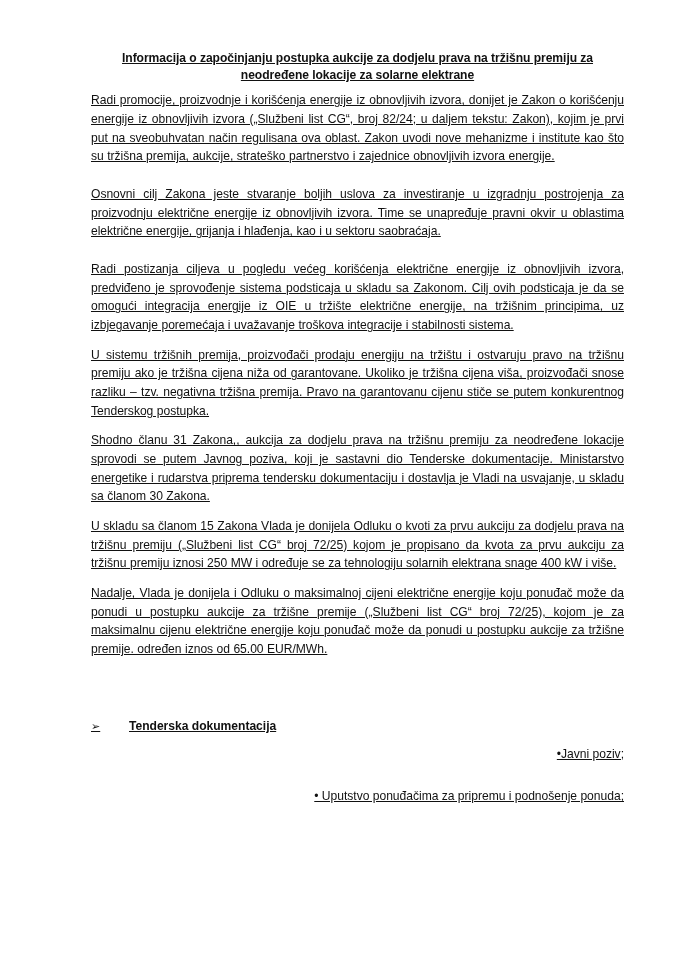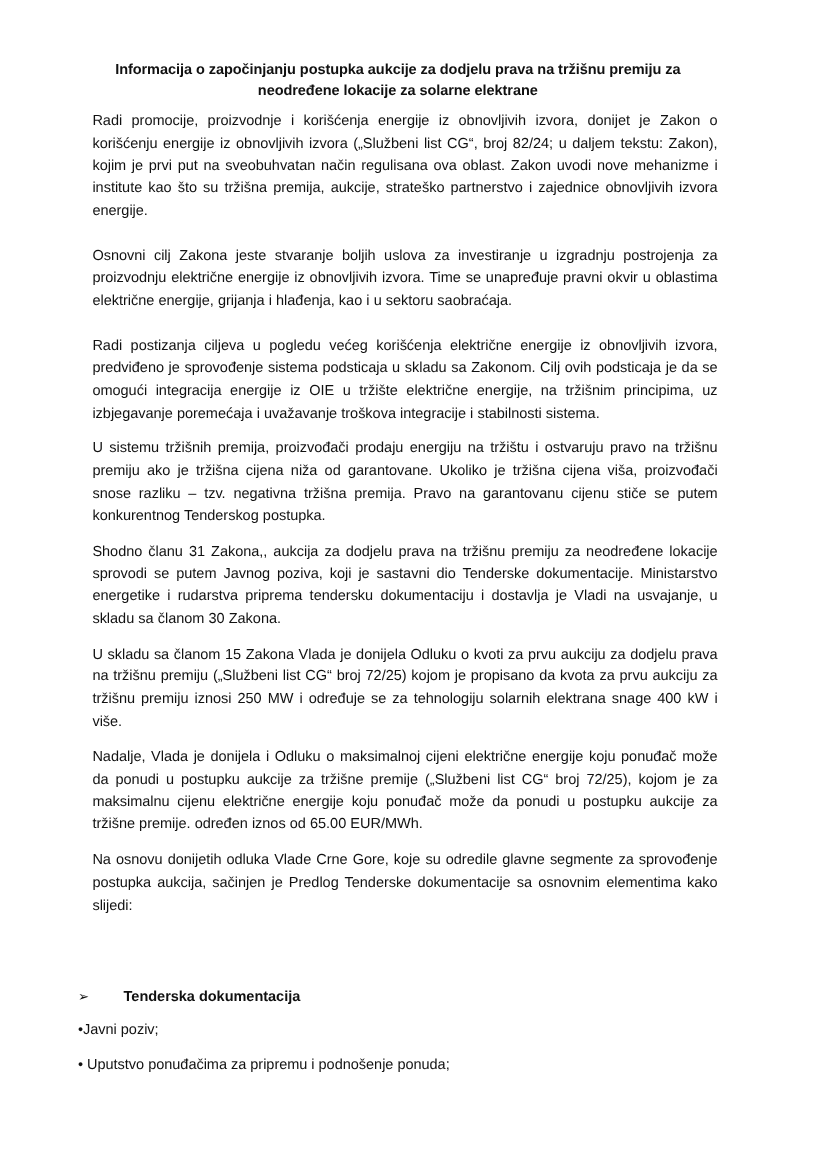--- a/index.html
+++ b/index.html
@@ -16,39 +16,40 @@
   .page {
     position: relative;
     width: 679px;
     height: 960px;
     background: #ffffff;
     box-sizing: border-box;
     overflow: hidden;
   }
   .content {
     position: absolute;
-    left: 65px;
+    left: 91px;
     top: 50px;
     width: 533px;
+    text-decoration: underline;
   }
   .doc-title {
     font-size: 12.1px;
     font-weight: bold;
     text-align: center;
     line-height: 1.42;
     letter-spacing: -0.05px;
     margin: 0 0 7px 0;
     padding: 0 6px;
   }
   p.body-par {
     font-size: 12.1px;
     line-height: 1.545;
     text-align: justify;
     text-justify: inter-word;
-    margin: 0 0 11px 12px;
+    margin: 0 0 11px 0;
     letter-spacing: -0.02px;
     word-spacing: 0.1px;
   }
   p.gap-before {
     margin-top: 19px;
   }
   p.tight-after {
     margin-bottom: 0;
   }
   .sub-heading {
@@ -70,26 +71,26 @@
     margin-top: 48px;
   }
   ul.plain-list {
     list-style: none;
     margin: 0;
     padding: 0;
   }
   ul.plain-list li {
     font-size: 12.1px;
     line-height: 1.545;
-    text-align: left;
+    text-align: right;
     letter-spacing: -0.02px;
     margin: 0;
   }
   ul.plain-list li.spaced {
-    margin-top: 10px;
+    margin-top: 24px;
   }
 </style>
 </head>
 <body>
 
 <div class="page">
   <div class="content">
 
     <h1 class="doc-title">Informacija o započinjanju postupka aukcije za dodjelu prava na tržišnu premiju za neodređene lokacije za solarne elektrane</h1>
 
@@ -101,21 +102,20 @@
 
 
     <p class="body-par">U sistemu tržišnih premija, proizvođači prodaju energiju na tržištu i ostvaruju pravo na tržišnu premiju ako je tržišna cijena niža od garantovane. Ukoliko je tržišna cijena viša, proizvođači snose razliku – tzv. negativna tržišna premija. Pravo na garantovanu cijenu stiče se putem konkurentnog Tenderskog postupka.</p>
 
     <p class="body-par">Shodno članu 31 Zakona,, aukcija za dodjelu prava na tržišnu premiju za neodređene lokacije sprovodi se putem Javnog poziva, koji je sastavni dio Tenderske dokumentacije. Ministarstvo energetike i rudarstva priprema tendersku dokumentaciju i dostavlja je Vladi na usvajanje, u skladu sa članom 30 Zakona.</p>
 
     <p class="body-par">U skladu sa članom 15 Zakona Vlada je donijela Odluku o kvoti za prvu aukciju za dodjelu prava na tržišnu premiju („Službeni list CG“ broj 72/25) kojom je propisano da kvota za prvu aukciju za tržišnu premiju iznosi 250 MW i određuje se za tehnologiju solarnih elektrana snage 400 kW i više.</p>
 
     <p class="body-par">Nadalje, Vlada je donijela i Odluku  o maksimalnoj cijeni električne energije koju ponuđač može da ponudi u postupku aukcije za tržišne premije („Službeni list CG“ broj 72/25), kojom je  za maksimalnu cijenu električne energije koju ponuđač može da ponudi u postupku aukcije za tržišne premije. određen iznos od 65.00 EUR/MWh.</p>
 
-    <p class="body-par">Na osnovu donijetih odluka Vlade Crne Gore, koje su odredile glavne segmente za sprovođenje postupka aukcija, sačinjen je Predlog Tenderske dokumentacije sa osnovnim elementima kako slijedi:</p>
 
     <div class="sub-heading">
       <span class="arrow-bullet">➢</span>
       <span class="sub-heading-text">Tenderska dokumentacija</span>
     </div>
 
 
     <ul class="plain-list">
       <li>•Javni poziv;</li>
       <li class="spaced">• Uputstvo ponuđačima za pripremu i podnošenje ponuda;</li>

